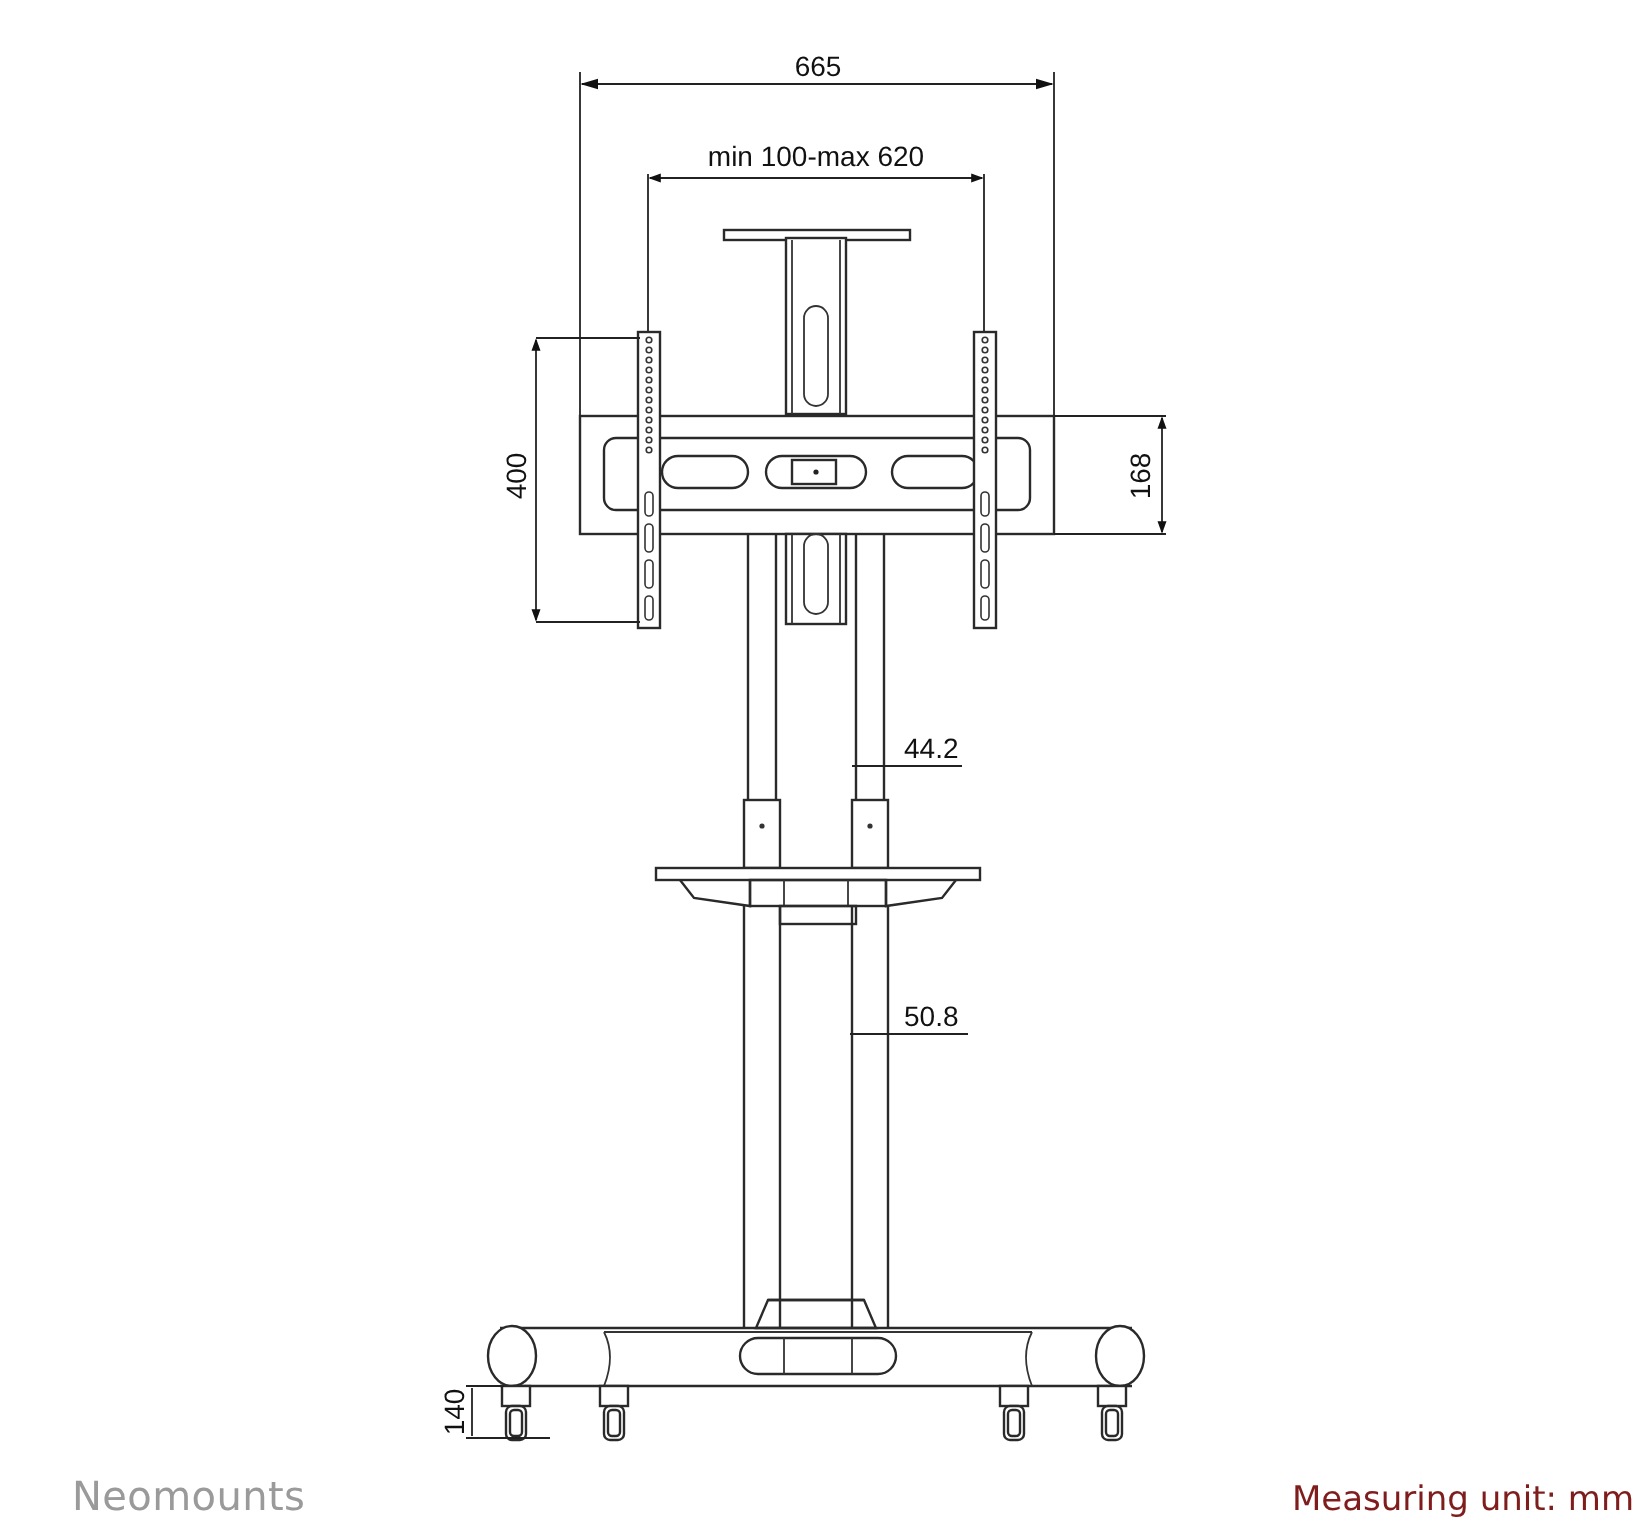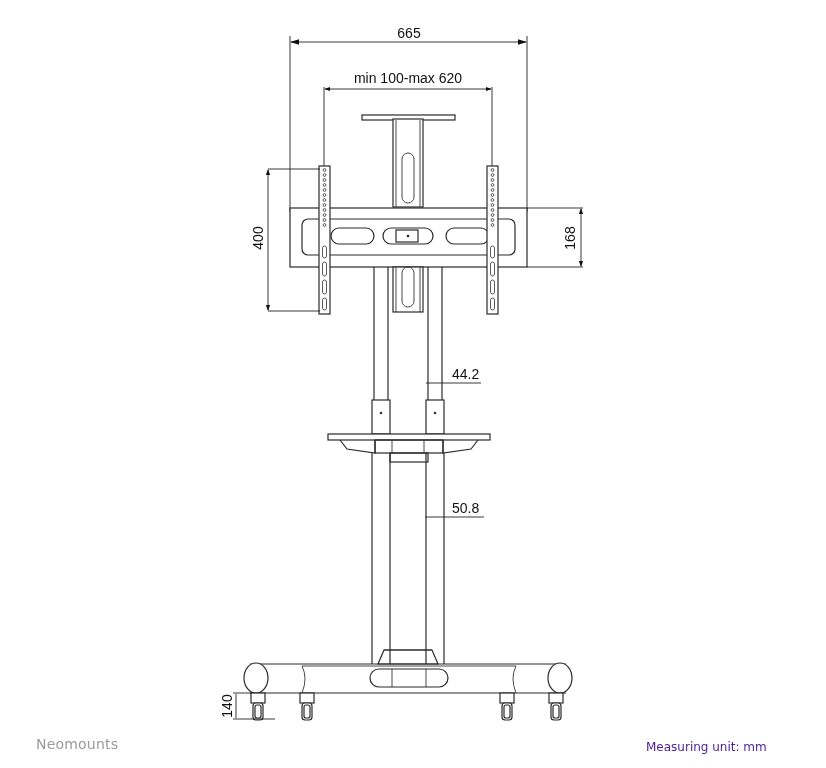--- a/index.html
+++ b/index.html
@@ -3,22 +3,22 @@
 <meta charset="utf-8">
 <style>
   html, body { margin:0; padding:0; background:#ffffff; }
   body { width:826px; height:768px; position:relative; overflow:hidden; font-family:"Liberation Sans", sans-serif; }
   svg { position:absolute; left:0; top:0; }
   .ln { stroke:#2a2a2a; fill:none; stroke-width:1.2; }
   .thin { stroke:#333; fill:none; stroke-width:0.9; }
   .fillw { fill:#ffffff; stroke:#2a2a2a; stroke-width:1.2; }
   .dim { stroke:#222; stroke-width:0.9; fill:none; }
   .lbl { font-family:"Liberation Sans", sans-serif; font-size:14px; fill:#111; }
-  .brand { position:absolute; left:36px; top:736px; font-family:"DejaVu Sans", sans-serif; font-size:14px; color:#9a9a9a; letter-spacing:0.2px; }
-  .unit { position:absolute; left:646px; top:740px; font-family:"DejaVu Sans", sans-serif; font-size:12px; color:#4c1d95; }
+  .brand { position:absolute; left:36px; top:736px; font-family:"DejaVu Sans", sans-serif; font-size:20px; color:#9a9a9a; letter-spacing:0.2px; }
+  .unit { position:absolute; left:646px; top:740px; font-family:"DejaVu Sans", sans-serif; font-size:17px; color:#7f1d1d; }
 </style>
 </head>
 <body>
 
 <svg width="826" height="768" viewBox="0 0 826 768">
   <defs>
     <marker id="arr" markerWidth="10" markerHeight="8" refX="9" refY="4" orient="auto-start-reverse">
       <path d="M0,1 L10,4 L0,7 Z" fill="#111"></path>
     </marker>
     <marker id="arrs" markerWidth="7" markerHeight="6" refX="6" refY="3" orient="auto-start-reverse">

